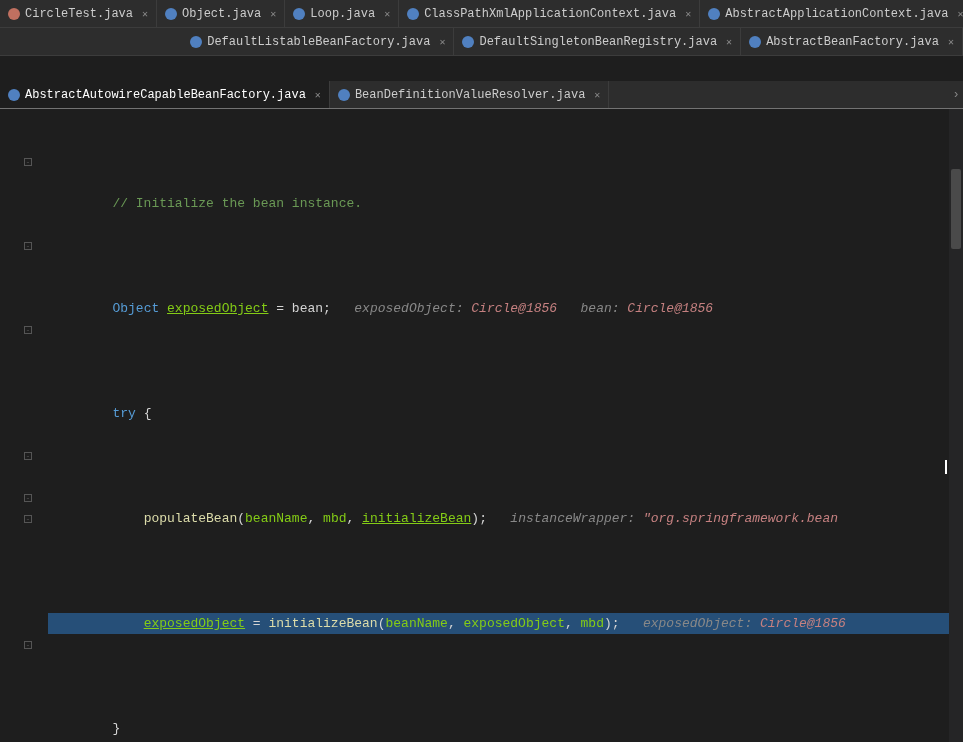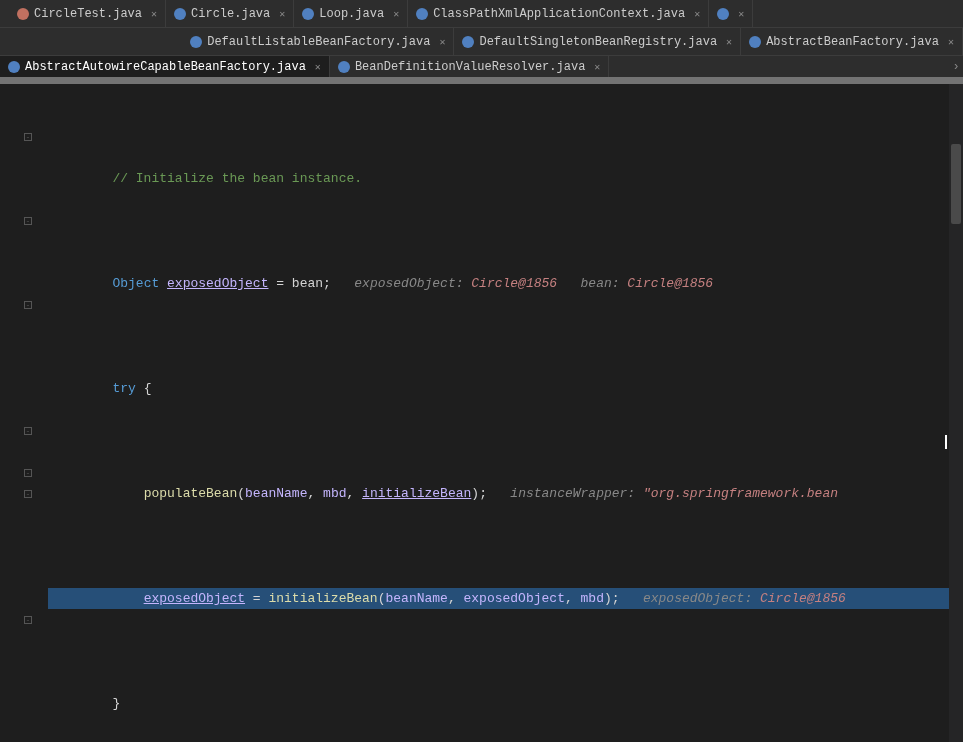--- a/index.html
+++ b/index.html
@@ -14,21 +14,20 @@
     }
 
     
     .tab-bar-top {
       display: flex;
       background: #2d2d2d;
       height: 28px;
       align-items: stretch;
       overflow: hidden;
       border-bottom: 1px solid #3c3c3c;
-      padding-left: 9px;
     }
     .tab {
       display: flex;
       align-items: center;
       padding: 0 8px;
       font-size: 12px;
       color: #ccc;
       border-right: 1px solid #3c3c3c;
       white-space: nowrap;
       cursor: pointer;
@@ -66,21 +65,22 @@
       justify-content: flex-end;
     }
 
     
     .tab-bar-third {
       display: flex;
       background: #2d2d2d;
       height: 28px;
       align-items: stretch;
       overflow: hidden;
-      border-bottom: 7px solid #737373;
+      border-bottom: 1px solid #737373;
+      margin-top: 25px;
     }
 
     .editor-area {
       display: flex;
       flex: 1;
       overflow: hidden;
       position: relative;
     }
 
     
@@ -142,21 +142,21 @@
       white-space: pre;
     }
     .code-line.highlighted {
       background: #264f78;
     }
 
     
     .kw { color: #569cd6; } 
     .method { color: #dcdcaa; } 
     .comment { color: #6a9955; } 
-    .param { color: #c4b5fd; } 
+    .param { color: #84cc16; } 
     .hint { color: #888; font-style: italic; } 
     .hint-val { color: #c58080; font-style: italic; }
     .underline { text-decoration: underline; }
 
     
     .cursor {
       display: inline-block;
       width: 2px;
       height: 14px;
       background: #fff;
@@ -171,35 +171,36 @@
 <body>
 
 <div class="tab-bar-top">
   <div class="tab">
     <span class="tab-icon" style="background:#c07060;"></span>
     <span>CircleTest.java</span>
     <span class="close-btn">✕</span>
   </div>
   <div class="tab">
     <span class="tab-icon blue"></span>
-    <span>Circle.java</span>
+    <span>Object.java</span>
     <span class="close-btn">✕</span>
   </div>
   <div class="tab">
     <span class="tab-icon blue"></span>
     <span>Loop.java</span>
     <span class="close-btn">✕</span>
   </div>
   <div class="tab">
     <span class="tab-icon blue"></span>
     <span>ClassPathXmlApplicationContext.java</span>
     <span class="close-btn">✕</span>
   </div>
   <div class="tab">
     <span class="tab-icon blue"></span>
+    <span>AbstractApplicationContext.java</span>
     <span class="close-btn">✕</span>
   </div>
 </div>
 
 <div class="tab-bar-second">
   <div class="tab">
     <span class="tab-icon blue"></span>
     <span>DefaultListableBeanFactory.java</span>
     <span class="close-btn">✕</span>
   </div>

